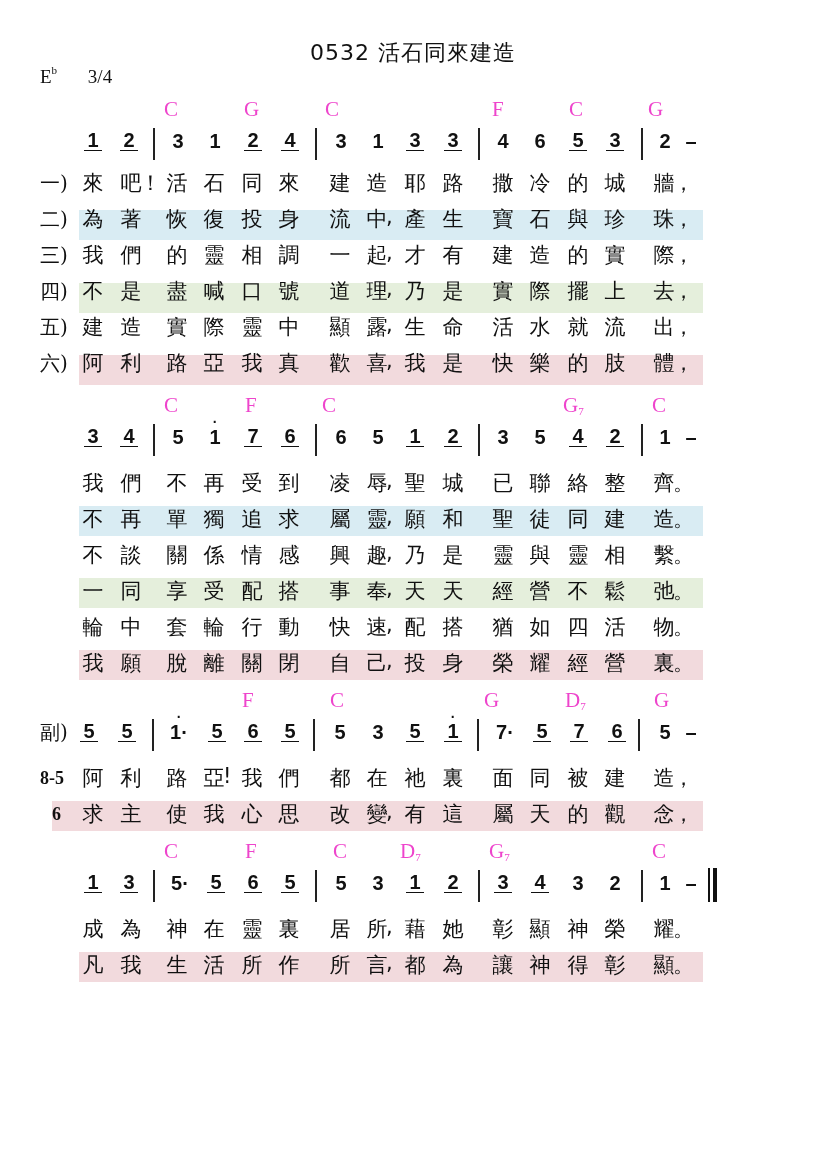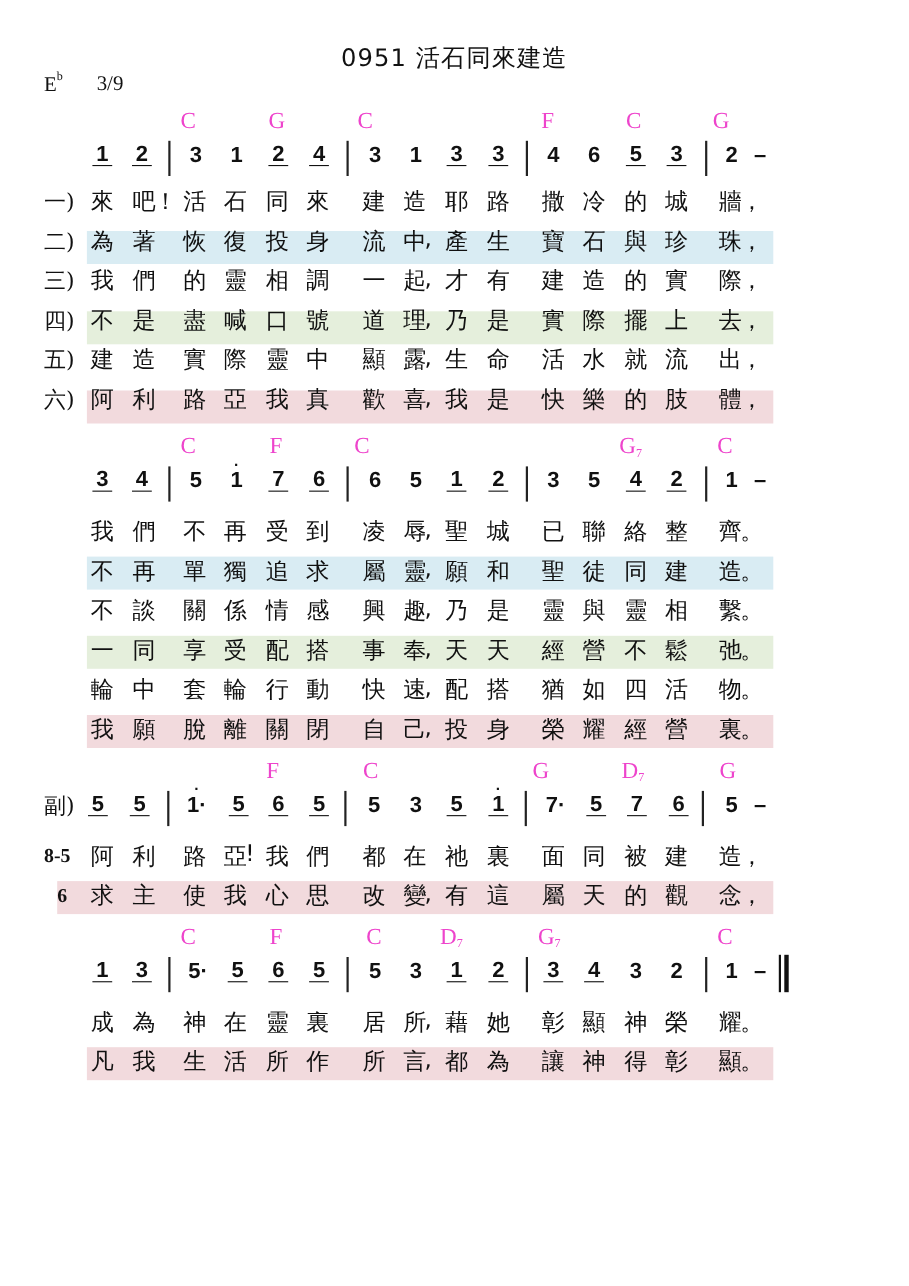--- a/index.html
+++ b/index.html
@@ -25,25 +25,25 @@
   .lyric-row.green { background:#e5efdc; }
   .lyric-row.pink { background:#f2dadd; }
   .lyric-label { position:absolute; font-family:"DejaVu Serif", serif; font-size:20px; top:2px; white-space:nowrap; }
   .lyric-label.bold { font-family:"Liberation Serif", serif; font-weight:bold; font-size:18px; top:5px; }
   .ch { position:absolute; top:1px; font-family:"DejaVu Sans", sans-serif; font-size:21px; width:26px; text-align:center; }
   .punct { position:absolute; top:1px; font-size:21px; }
 </style>
 </head>
 <body>
 
-<div class="title">0951  活石同來建造</div>
+<div class="title">0532  活石同來建造</div>
 
 <div class="key">
   <span>E</span><sup>b</sup>
-  <span class="meter">3/9</span>
+  <span class="meter">3/4</span>
 </div>
 
 <div class="chords" style="top:97px;">
   <span class="chord" style="left:164px">C</span>
   <span class="chord" style="left:244px">G</span>
   <span class="chord" style="left:325px">C</span>
   <span class="chord" style="left:492px">F</span>
   <span class="chord" style="left:569px">C</span>
   <span class="chord" style="left:648px">G</span>
 </div>

